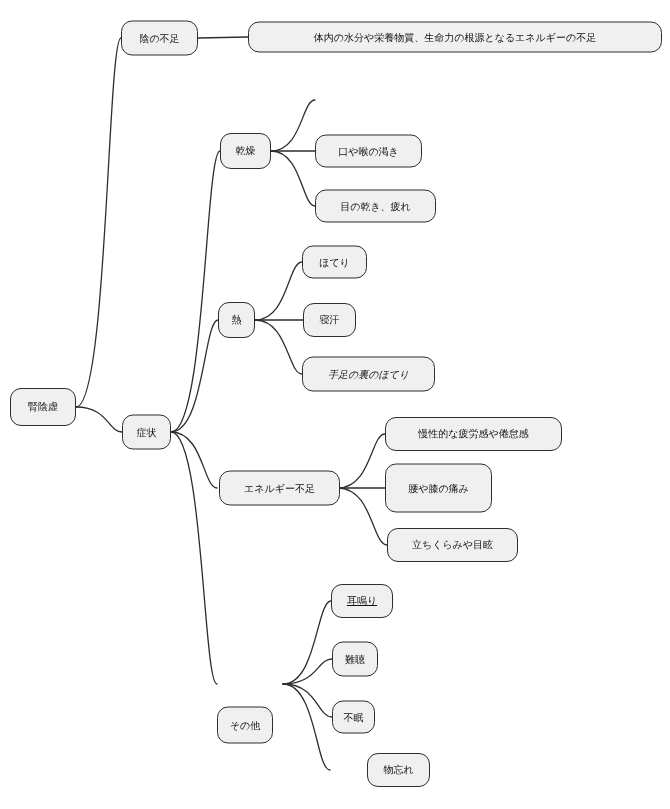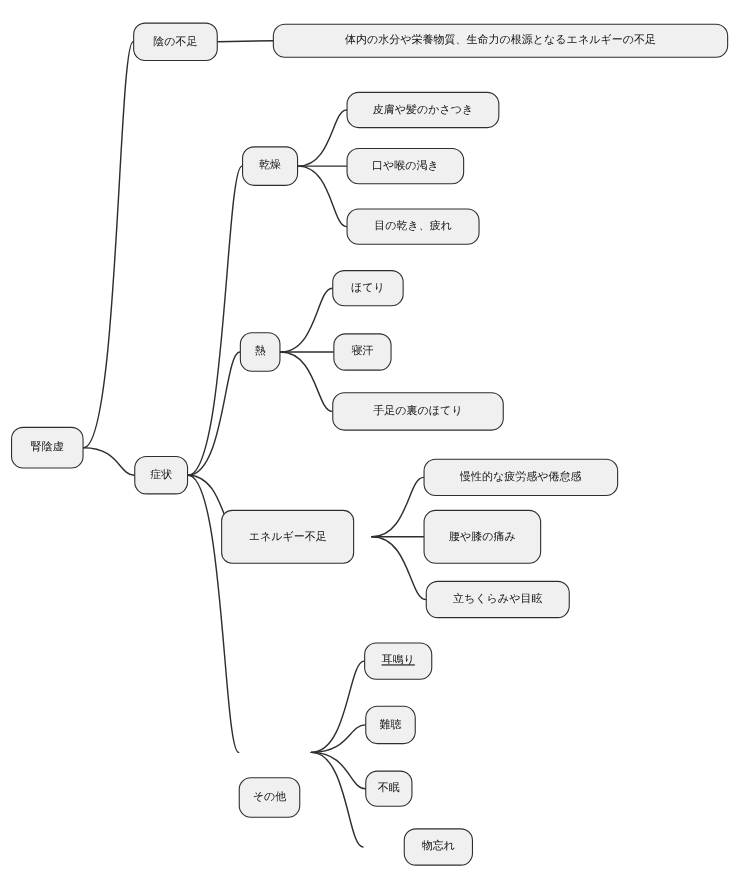--- a/index.html
+++ b/index.html
@@ -84,23 +84,20 @@
   </div>
 
   <div class="node" id="node-symptoms" style="left:122px; top:432px; width:49px; height:35px;">
     <span>症状</span>
   </div>
 
   <div class="node" id="node-dry" style="left:220px; top:151px; width:51px; height:36px;">
     <span>乾燥</span>
   </div>
 
-  <div class="node" id="node-dry_skin" style="left:315px; top:100px; width:139px; height:33px;">
-    <span>皮膚や髪のかさつき</span>
-  </div>
 
   <div class="node" id="node-dry_mouth" style="left:315px; top:151px; width:107px; height:33px;">
     <span>口や喉の渇き</span>
   </div>
 
   <div class="node" id="node-dry_eyes" style="left:315px; top:206px; width:121px; height:33px;">
     <span>目の乾き、疲れ</span>
   </div>
 
   <div class="node" id="node-heat" style="left:218px; top:320px; width:37px; height:36px;">
@@ -108,25 +105,25 @@
   </div>
 
   <div class="node" id="node-heat_flush" style="left:302px; top:262px; width:65px; height:33px;align-items:center;">
     <span>ほてり</span>
   </div>
 
   <div class="node" id="node-heat_sweat" style="left:303px; top:320px; width:53px; height:34px;">
     <span>寝汗</span>
   </div>
 
-  <div class="node" id="node-heat_soles" style="left:302px; top:374px; width:156px; height:35px;">
+  <div class="node" id="node-heat_soles" style="left:302px; top:374px; width:133px; height:35px;font-style:italic;">
     <span>手足の裏のほてり</span>
   </div>
 
-  <div class="node" id="node-energy" style="left:201px; top:488px; width:121px; height:49px;border-radius:10px;">
+  <div class="node" id="node-energy" style="left:219px; top:488px; width:121px; height:35px;">
     <span>エネルギー不足</span>
   </div>
 
   <div class="node" id="node-energy_fatigue" style="left:385px; top:434px; width:177px; height:34px;">
     <span>慢性的な疲労感や倦怠感</span>
   </div>
 
   <div class="node" id="node-energy_pain" style="left:385px; top:488px; width:107px; height:49px;">
     <span>腰や膝の痛み</span>
   </div>

